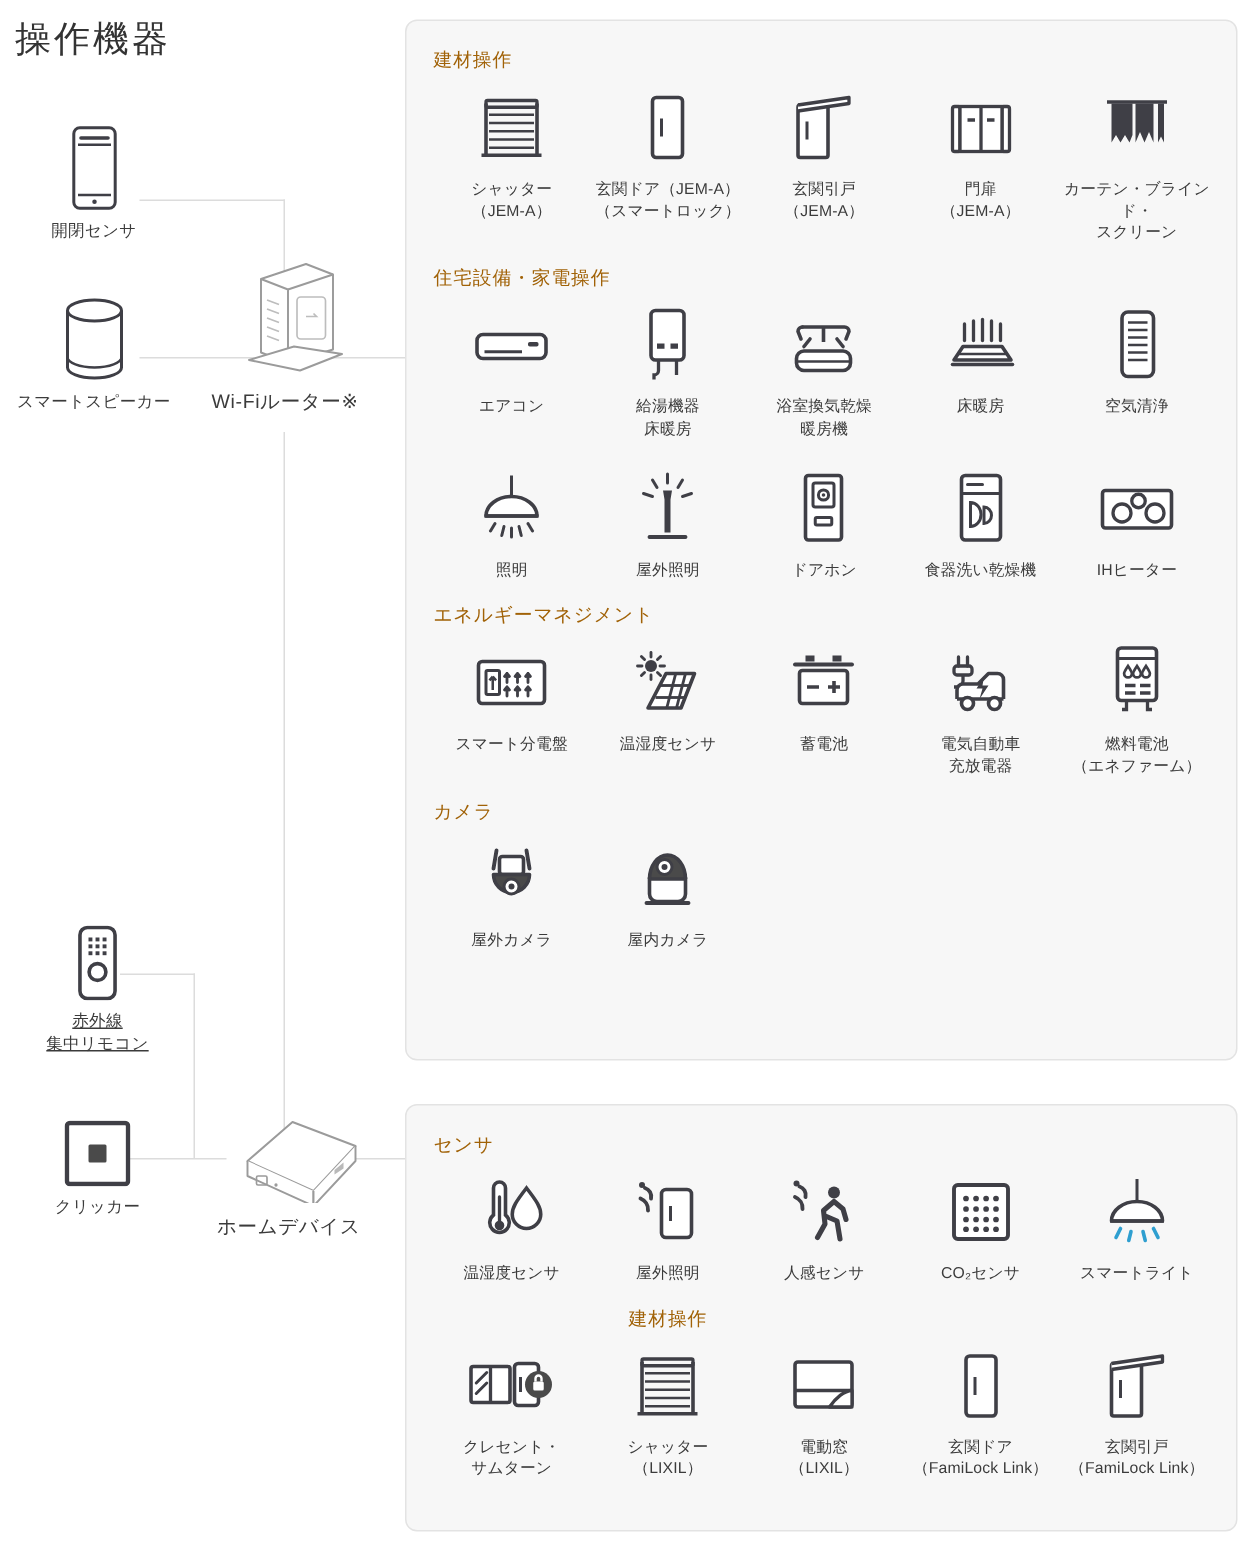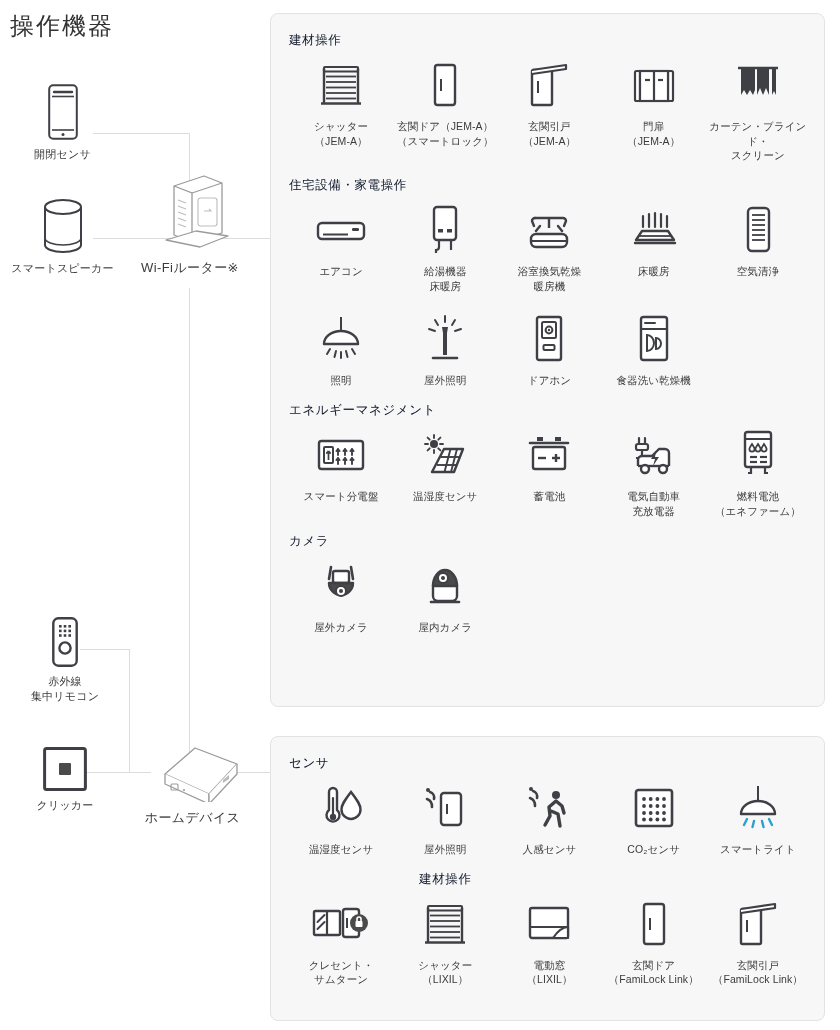--- a/index.html
+++ b/index.html
@@ -33,21 +33,21 @@
   .node .caption.big { font-size: 13px; letter-spacing: .4px; }
 
   
   .panel {
     position: absolute;
     background: #f7f7f7;
     border: 1px solid #e3e3e3;
     border-radius: 8px;
   }
   .group-title {
-    font-size: 12.5px; color: #0f172a; letter-spacing: .6px;
+    font-size: 12.5px; color: #a16207; letter-spacing: .6px;
     margin-bottom: 2px;
   }
   .grid { display: grid; grid-template-columns: repeat(5, 1fr); }
   .cell { text-align: center; padding-top: 6px; }
   .cell .ibox { height: 56px; display: flex; align-items: center; justify-content: center; }
   .cell .label {
     margin-top: 6px; font-size: 10.5px; line-height: 1.4;
     color: #3b3b3b; white-space: pre-line; letter-spacing: .1px;
   }
   svg { display: block; }
@@ -107,21 +107,21 @@
           <line x1="34" y1="42" x2="42" y2="45"></line>
             <line x1="34" y1="48" x2="42" y2="51"></line>
           <line x1="34" y1="54" x2="42" y2="57"></line>
         </g>
         <path d="M22,70 L52,61 L84,66 L56,77 Z" fill="#fff" stroke="#9b9b9b" stroke-width="1.3" stroke-linejoin="round"></path>
       </svg>
     </div>
     <div class="caption big">Wi-Fiルーター※</div>
   </div>
 
-  <div class="node" style="left:10px; top:615px; width:110px;">
+  <div class="node" style="left:10px; top:615px; width:110px;text-decoration:underline;">
     <div class="glyph" style="height:52px;">
       <svg width="26" height="50" viewBox="0 0 26 50">
         <rect x="1.3" y="1.3" width="23.4" height="47.4" rx="5" fill="#fff" stroke="#3f3f46" stroke-width="2.4"></rect>
         <g fill="#3f3f46">
           <rect x="7" y="8" width="2.6" height="2.6"></rect>
             <rect x="11.7" y="8" width="2.6" height="2.6"></rect>
             <rect x="16.4" y="8" width="2.6" height="2.6"></rect>
           <rect x="7" y="12.6" width="2.6" height="2.6"></rect>
             <rect x="11.7" y="12.6" width="2.6" height="2.6"></rect>
             <rect x="16.4" y="12.6" width="2.6" height="2.6"></rect>
@@ -362,20 +362,31 @@
           <div class="ibox">
             <svg width="36" height="50" viewBox="0 0 36 50">
               <rect x="5" y="3" width="26" height="43" rx="2.5" fill="#fff" stroke="#3f3f46" stroke-width="2.4"></rect>
               <line x1="5" y1="15" x2="31" y2="15" stroke="#3f3f46" stroke-width="2"></line>
               <line x1="9" y1="9" x2="19" y2="9" stroke="#3f3f46" stroke-width="2" stroke-linecap="round"></line>
               <path d="M11,21 v16 a7,8 0 0 0 0,-16 Z" fill="none" stroke="#3f3f46" stroke-width="2"></path>
               <path d="M20,24 v11 a5,5.5 0 0 0 0,-11 Z" fill="none" stroke="#3f3f46" stroke-width="2"></path>
             </svg>
           </div>
           <div class="label">食器洗い乾燥機</div>
+        </div>
+        <div class="cell">
+          <div class="ibox">
+            <svg width="52" height="40" viewBox="0 0 52 40">
+              <rect x="3" y="8" width="46" height="25" rx="2" fill="#fff" stroke="#3f3f46" stroke-width="2.4"></rect>
+              <circle cx="16" cy="23" r="6" fill="none" stroke="#3f3f46" stroke-width="2.2"></circle>
+              <circle cx="27" cy="15" r="4.5" fill="none" stroke="#3f3f46" stroke-width="2.2"></circle>
+              <circle cx="38" cy="23" r="6" fill="none" stroke="#3f3f46" stroke-width="2.2"></circle>
+            </svg>
+          </div>
+          <div class="label">IHヒーター</div>
         </div>
       </div>
     </div>
 
     <div style="margin-top:14px;">
       <div class="group-title">エネルギーマネジメント</div>
       <div class="grid">
         <div class="cell">
           <div class="ibox">
             <svg width="52" height="40" viewBox="0 0 52 40">

